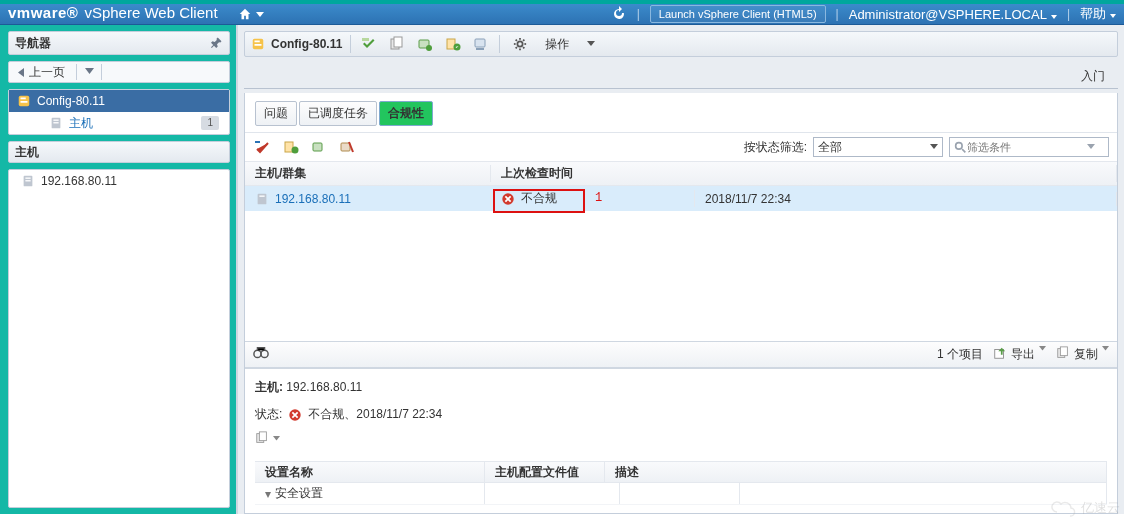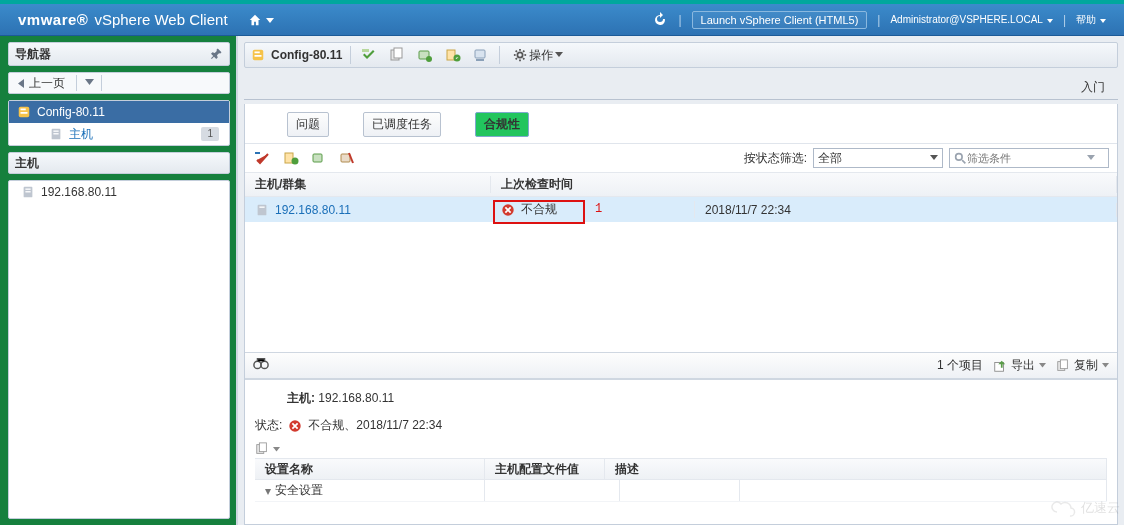--- a/index.html
+++ b/index.html
@@ -10,52 +10,51 @@
     height: 525px;
     background: #fff;
     overflow: hidden;
     position: relative;
     color: #333;
   }
   
   .topbar-accent { height: 4px; background: #00a79d; width: 100%; }
   
   .header {
-    height: 32px;
+    height: 21px;
     background: linear-gradient(#3b8bcb, #2d72b3);
     color: #fff;
     display: flex;
-    align-items: center;
-    padding: 0 18px;
+    padding: 0 8px;
     border-bottom: 1px solid #1c5a97;
   }
   .header .brand { font-size: 15px; display: flex; align-items: baseline; gap: 6px; }
   .header .brand .vmware { font-weight: bold; letter-spacing: 0.5px; }
   .header .brand .wc { font-weight: normal; }
   .home-btn { margin-left: 20px; display: flex; align-items: center; gap: 4px; cursor: pointer; }
   .home-btn svg { fill: #fff; }
   .header-right { margin-left: auto; display: flex; align-items: center; gap: 10px; }
   .refresh-icon { cursor: pointer; display:flex; align-items:center; }
   .launch-btn {
     border: 1px solid #8ab8df;
     background: rgba(255,255,255,0.05);
     color: #fff;
     padding: 2px 8px;
     font-size: 11px;
     border-radius: 2px;
     cursor: pointer;
   }
-  .user-link, .help-link { color: #fff; font-size: 10px; cursor: pointer; }
+  .user-link, .help-link { color: #fff; font-size: 13px; cursor: pointer; }
   .sep { color: #b3d0ea; }
   .caret-down { display:inline-block; margin-left:4px; border-left:3px solid transparent; border-right:3px solid transparent; border-top:4px solid #fff;}
   
   .body { display: flex; width: 100%; height: calc(525px - 36px); background: #e9edf2; }
   .left {
     width: 238px;
-    background: #15803d;
+    background: #14b8a6;
     border-right: 2px solid #cfd7e1;
     display: flex;
     flex-direction: column;
     padding: 6px 6px 6px 8px;
     gap: 6px;
   }
   .panel-head {
     display: flex;
     align-items: center;
     height: 24px;
@@ -142,21 +141,21 @@
     background: linear-gradient(#f5f8fb,#e4e9ef);
     border: 1px solid #c4cedb;
     border-radius:2px;
     display:flex; align-items:center;
     padding: 0 6px;
     gap: 8px;
   }
   .crumb-title { display:flex; align-items:center; gap:6px; font-weight:bold;}
   .crumb-tool { width:20px; height:20px; display:flex; align-items:center; justify-content:center; cursor:pointer; border-radius:2px; }
   .crumb-sep { width:1px; height:18px; background:#c4cedb; }
-  .actions-menu { display:flex; align-items:center; gap:2px; cursor:pointer; border:1px solid transparent; padding:1px 4px; border-radius:2px;}
+  .actions-menu { display:flex; align-items:center; gap:18px; cursor:pointer; border:1px solid transparent; padding:1px 4px; border-radius:2px;}
   .main-tabs {
     display:flex; align-items:flex-end;
     border-bottom:1px solid #b8c2d0;
     height:28px;
     padding-left:4px;
     gap:0;
     flex-direction:column;
   }
   .main-tab {
     padding: 5px 12px 5px 12px;
@@ -187,21 +186,20 @@
     gap:2px;
     padding:8px 8px 6px 10px;
     border-bottom: 1px solid #e0e5ec;
   }
   .sub-tab {
     padding:3px 8px;
     border:1px solid #b8c2d0;
     background:linear-gradient(#fdfdfd,#eef1f5);
     cursor:pointer;
     border-radius:2px;
-    margin-left:32px;
   }
   .sub-tab.active { background:#22c55e; border-color:#7fa9cf; font-weight:bold; }
   .tool-row {
     display:flex; align-items:center;
     padding: 4px 8px;
     gap: 8px;
   }
   .tool-icn { width:20px;height:20px; display:flex; align-items:center; justify-content:center; cursor:pointer;}
   .tool-right { margin-left:auto; display:flex; align-items:center; gap:6px;}
   .state-filter-label { color:#333; }
@@ -238,35 +236,35 @@
   .red-num { color:#d11; font-family: "Courier New", monospace; position:absolute; }
   .grid-filler { flex:1; }
   .grid-footer {
     height:26px;
     border-top:1px solid #cfd7e1;
     background:linear-gradient(#fdfdfd,#eef1f5);
     display:flex; align-items:center; padding:0 8px;
     gap:10px;
   }
   .bino { margin-right:auto; }
-  .foot-link { display:flex; align-items:center; gap:4px; cursor:pointer;}
+  .foot-link { display:flex; gap:4px; cursor:pointer;}
   .detail-pane {
     border-top:2px solid #cfd7e1;
     flex:1;
     padding: 10px 10px 4px 10px;
     display:flex; flex-direction:column;
     position:relative;
   }
-  .detail-title { font-size:12px;margin-left:32px; }
+  .detail-title { font-size:12px; }
   .detail-state { margin-top:10px; display:flex; align-items:center; gap:6px;}
   .err-icn { width:14px;height:14px; }
   .copy-row { margin-top:8px; display:flex; align-items:center; gap:4px; cursor:pointer;}
   .detail-grid-head {
     display:flex;
-    margin-top:2px;
+    margin-top:16px;
     border-top:1px solid #e4e8ee;
     border-bottom:1px solid #e4e8ee;
     background:linear-gradient(#f9fafc,#eef1f5);
     height:22px; align-items:center; font-weight:bold;
   }
   .dcol { padding:0 10px; border-right:1px solid #e4e8ee; height:100%; display:flex; align-items:center;}
   .dcol1 { width:230px;} .dcol2{width:135px;} .dcol3{width:120px;} .dcol4{flex:1;font-family:Liberation Serif, serif;}
   .detail-row { display:flex; height:22px; align-items:center; border-bottom:1px solid #f2f4f7;}
   .detail-row2 { display:flex; height:24px; align-items:center; border-bottom:1px solid #f2f4f7; position:relative;}
   .fold { color:#777; margin-right:4px; cursor:pointer; user-select:none;}

